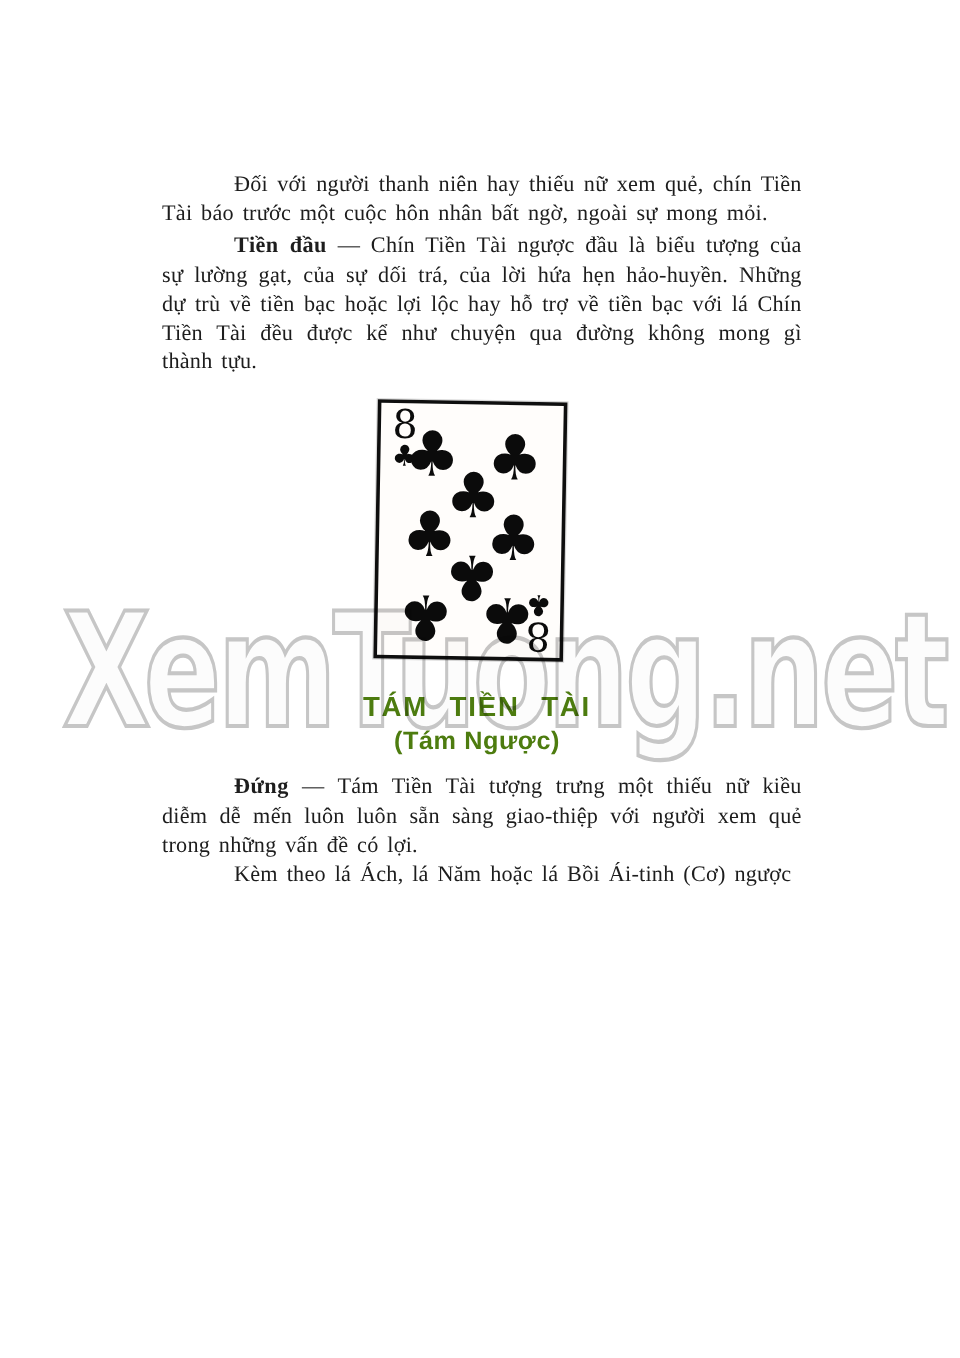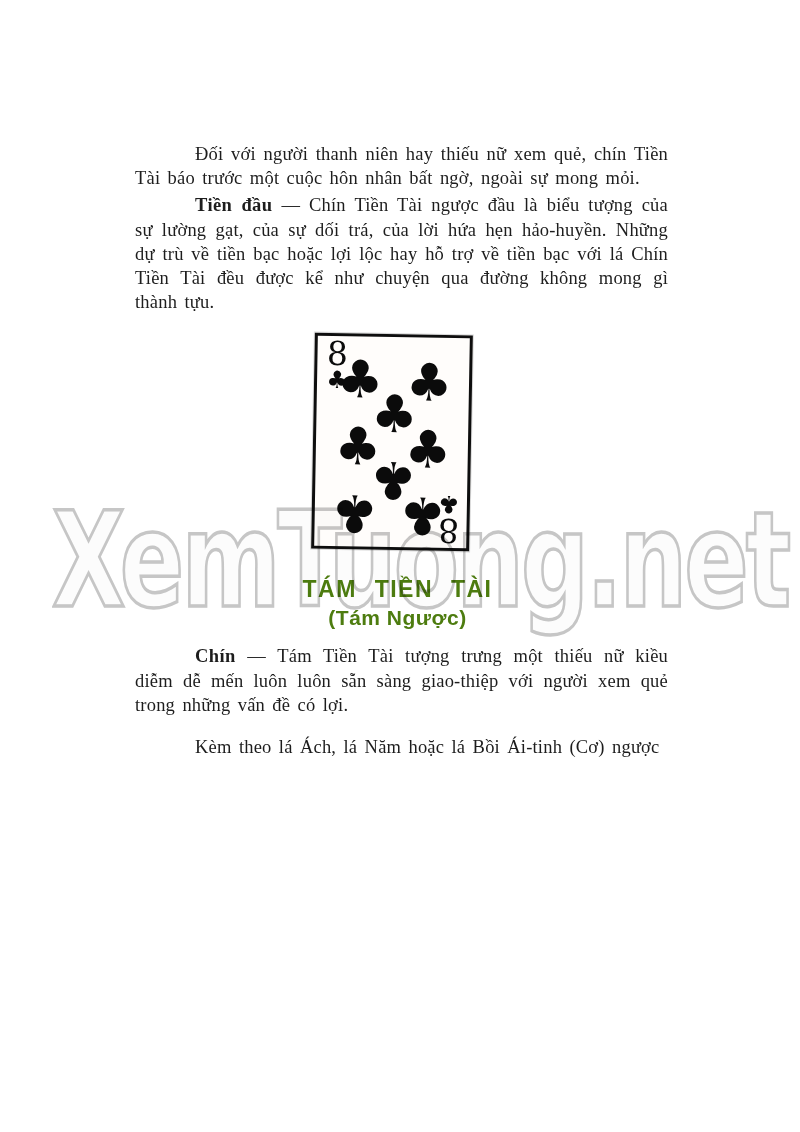--- a/index.html
+++ b/index.html
@@ -9,21 +9,21 @@
   }
   .text-column{position:absolute;left:135px;top:0;width:533px;padding-top:142px;}
   p.para{
     margin:0;font-size:18.5px;line-height:24.2px;text-align:justify;
     text-indent:60px;letter-spacing:0.2px;word-spacing:2.5px;
   }
   p.para .lead{font-weight:bold;letter-spacing:0.4px;}
   #p2{margin-top:3px;}
   #p3{margin-top:14px;}
   #p4{margin-top:4px;}
-  #p5{margin-top:18px;}
+  #p5{margin-top:0;}
 
   
   .card-figure{
     position:relative;margin:20px 0 0 178px;width:152px;height:210px;
     border:3px solid #0e0e0e;background:#fffdfb;transform:rotate(1deg);
     box-shadow:0 0 0 1px rgba(0,0,0,0.15);
   }
   .pip{
     position:absolute;font-family:"DejaVu Sans",sans-serif;font-size:52px;
     line-height:1;color:#0b0b0b;transform:translate(-50%,-50%);
@@ -118,21 +118,21 @@
       <span class="pip n7 inv">♣</span>
       <span class="pip n8 inv">♣</span>
     </div>
 
     <div class="card-heading">
       <div class="title">TÁM TIỀN TÀI</div>
       <div class="subtitle">(Tám Ngược)</div>
     </div>
 
     <p class="para" id="p3">
-      <span class="lead">Chín</span>
+      <span class="lead">Đứng</span>
       <span>— Tám Tiền Tài tượng trưng một thiếu nữ kiều diễm dễ mến luôn luôn sẵn sàng giao-thiệp với người xem quẻ trong những vấn đề có lợi.</span>
     </p>
 
 
     <p class="para" id="p5">
       <span>Kèm theo lá Ách, lá Năm hoặc lá Bồi Ái-tinh (Cơ) ngược</span>
     </p>
 
   </div>
 

